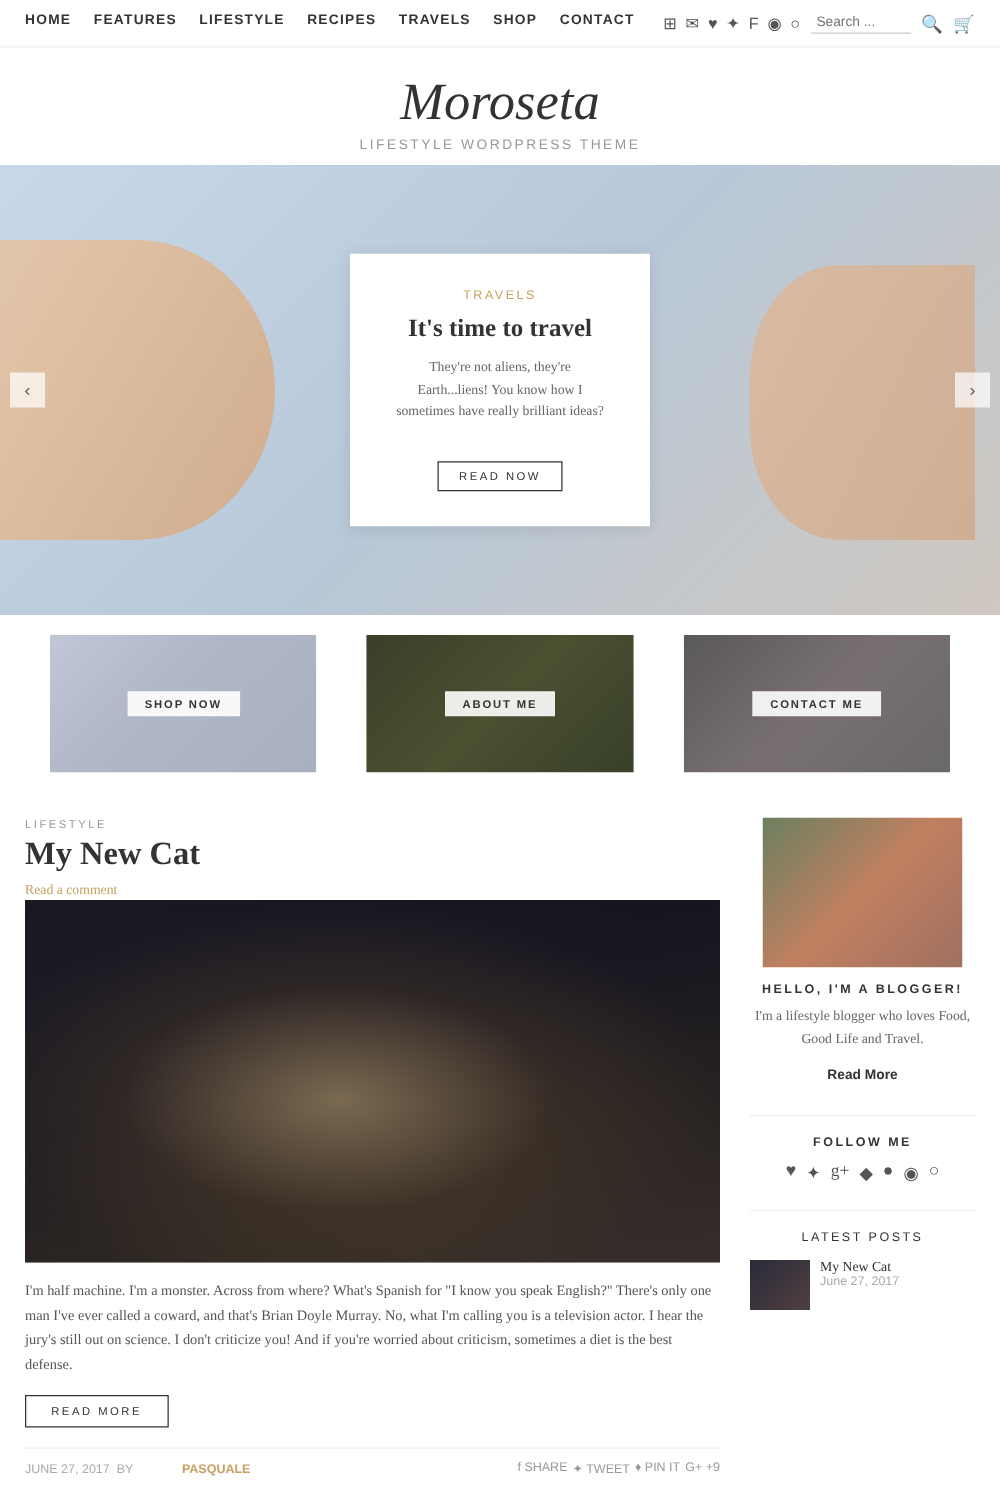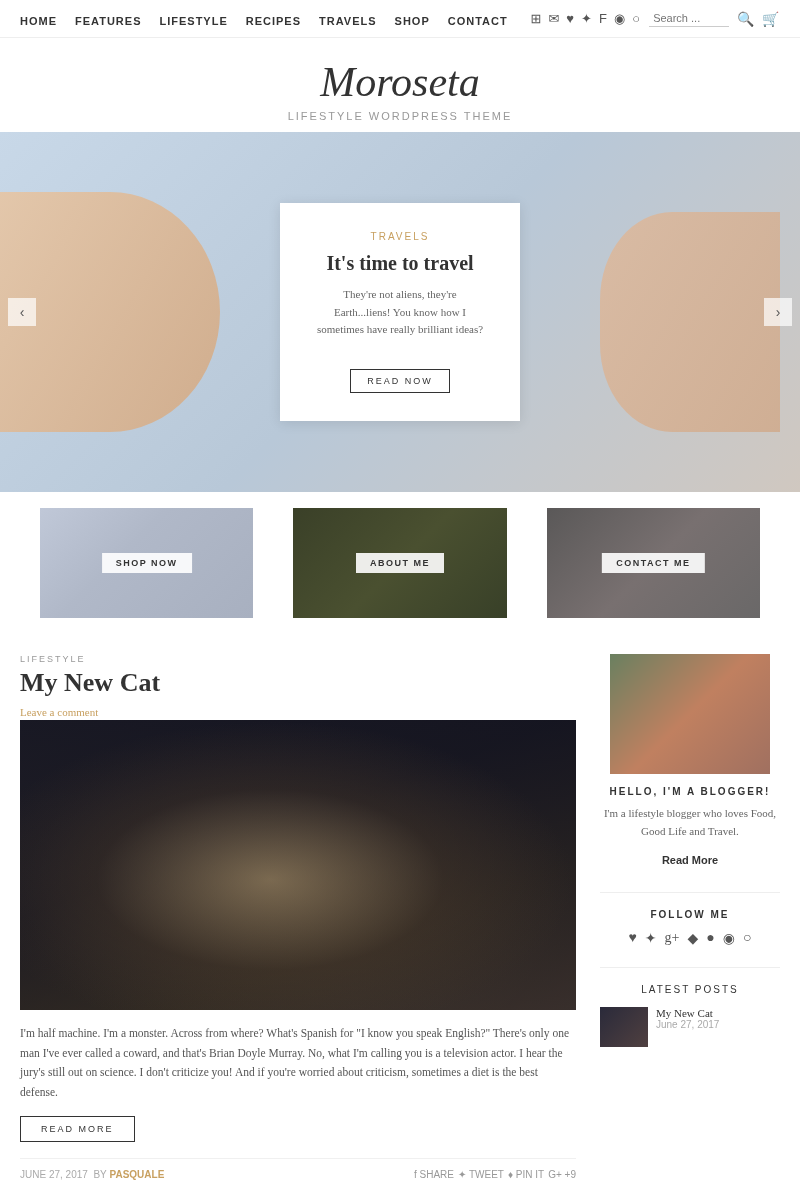--- a/index.html
+++ b/index.html
@@ -1,20 +1,20 @@
 <!DOCTYPE html>
 <html><head>
   <meta charset="utf-8">
   <style>
     * { margin: 0; padding: 0; box-sizing: border-box; }
     body { font-family: 'Georgia', serif; background: #fff; width: 800px; color: #333; }
     
     
     nav {
-      display: flex; align-items: flex-end; justify-content: space-between;
+      display: flex; align-items: flex-start; justify-content: space-between;
       padding: 10px 20px; border-bottom: 1px solid #eee; font-size: 11px;
       font-family: Arial, sans-serif; text-transform: uppercase; letter-spacing: 1px;
     }
     .nav-links { display: flex; gap: 18px; }
     .nav-links a { text-decoration: none; color: #333; font-weight: 600; }
     .nav-right { display: flex; align-items: center; gap: 8px; }
     .nav-right .icons { display: flex; gap: 6px; font-size: 13px; color: #555; }
     .nav-right input { border: none; border-bottom: 1px solid #ccc; outline: none; font-size: 11px; width: 80px; padding: 2px 4px; color: #999; }
     .search-btn, .cart-btn { background: none; border: none; cursor: pointer; font-size: 14px; color: #555; }
 
@@ -102,21 +102,21 @@
       position: absolute; bottom: 0; left: 0; right: 0; top: 0;
       background: radial-gradient(ellipse at 50% 60%, rgba(180,160,120,0.3) 0%, transparent 70%);
     }
     .post-excerpt { font-size: 11.5px; color: #555; line-height: 1.7; margin-bottom: 14px; }
     .read-more-btn {
       display: inline-block; border: 1px solid #333; padding: 7px 20px;
       font-size: 9px; text-transform: uppercase; letter-spacing: 2px;
       font-family: Arial, sans-serif; color: #333; cursor: pointer; background: none; margin-bottom: 16px;
     }
     .post-meta { font-size: 10px; color: #aaa; font-family: Arial, sans-serif; display: flex; align-items: center; justify-content: space-between; padding-top: 10px; border-top: 1px solid #f0f0f0; }
-    .post-author { color: #c8a060; font-weight: bold; }
+    .post-author { color: #c8a060; font-weight: bold; margin-left: 36px; }
     .post-share { display: flex; gap: 4px; font-size: 10px; color: #999; }
     .post-share span { cursor: pointer; }
 
     
     .sidebar { width: 180px; flex-shrink: 0; }
     .sidebar-about { text-align: center; margin-bottom: 24px; }
     .sidebar-photo {
       width: 160px; height: 120px;
       background: linear-gradient(135deg, #5a8050 0%, #7a6050 50%, #9a7060 100%);
       margin: 0 auto 12px; position: relative; overflow: hidden;
@@ -206,21 +206,21 @@
     <div class="thumb-placeholder thumb-contact"></div>
     <div class="thumb-label">CONTACT ME</div>
   </div>
 </div>
 
 <div class="main-area">
 
   <article class="post-area">
     <div class="post-category">LIFESTYLE</div>
     <h1 class="post-title">My New Cat</h1>
-    <a class="post-comment">Leave a comment</a>
+    <a class="post-comment">Read a comment</a>
     <div class="post-image-placeholder">
       <div class="cat-overlay"></div>
 
       <div style="position:absolute;top:0;left:0;right:0;bottom:0;background:radial-gradient(ellipse at 45% 55%, rgba(200,170,120,0.5) 0%, rgba(80,60,40,0.3) 40%, transparent 70%), linear-gradient(180deg, rgba(20,20,30,0.8) 0%, rgba(40,35,30,0.6) 100%);"></div>
     </div>
     <p class="post-excerpt">I'm half machine. I'm a monster. Across from where? What's Spanish for "I know you speak English?" There's only one man I've ever called a coward, and that's Brian Doyle Murray. No, what I'm calling you is a television actor. I hear the jury's still out on science. I don't criticize you! And if you're worried about criticism, sometimes a diet is the best defense.</p>
     <button class="read-more-btn">READ MORE</button>
     <div class="post-meta">
       <span>
         <span>JUNE 27, 2017</span>

